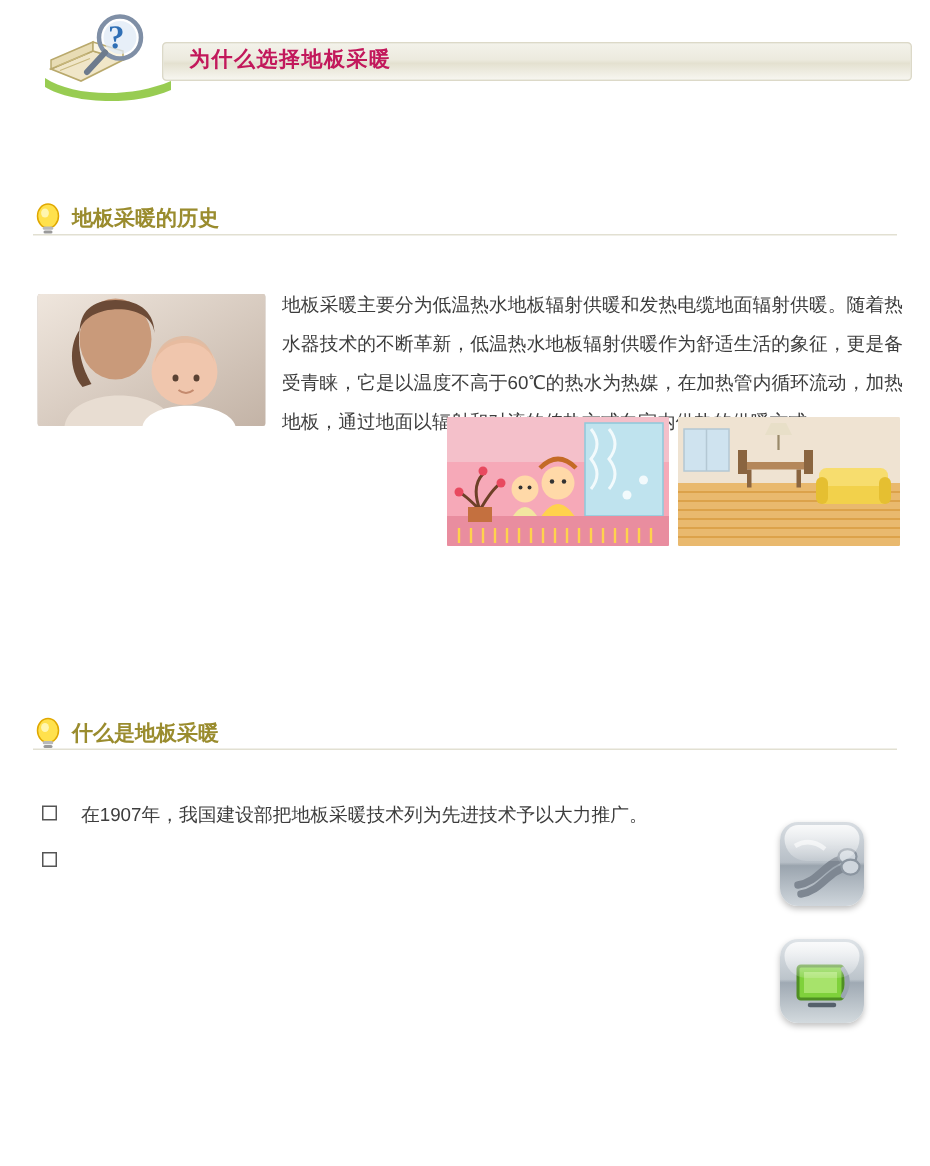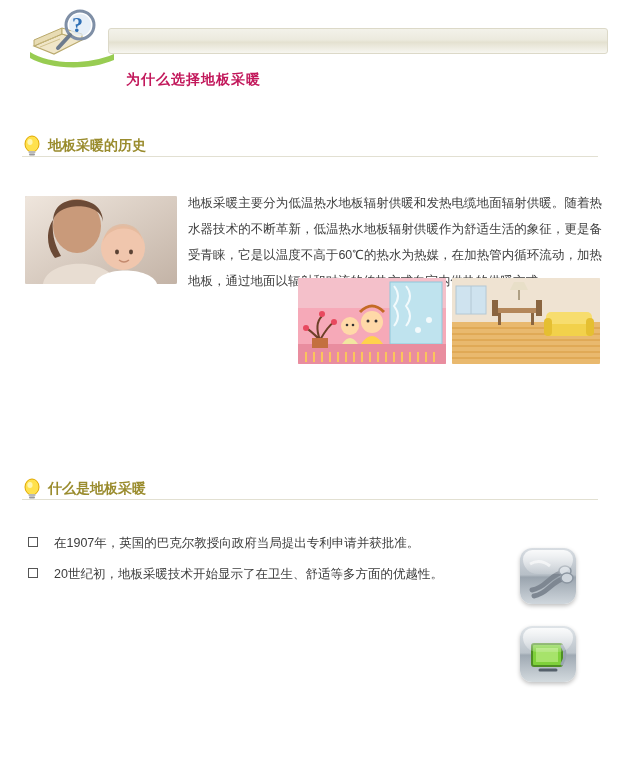--- a/index.html
+++ b/index.html
@@ -33,21 +33,20 @@
     box-sizing: border-box;
   }
   .header-title {
     position: absolute;
     left: 126px;
     top: 31px;
     font-size: 14px;
     font-weight: bold;
     color: #c2185b;
     letter-spacing: 1px;
-    margin-top: 40px;
   }
   .header-icon {
     position: absolute;
     left: 28px;
     top: 6px;
     width: 86px;
     height: 62px;
   }
 
   
@@ -346,25 +345,24 @@
   </span>
   <span class="sh-text">什么是地板采暖</span>
   <span class="sh-rule"></span>
 </div>
 
 <div class="s2-wrap">
 
   <div class="bullet-list">
     <div class="bullet-item">
       <span class="sq"></span>
-      <span>在1907年，英国的巴克尔教授向政府当局提出专利申请并获批准。</span>
+      <span>在1907年，我国建设部把地板采暖技术列为先进技术予以大力推广。</span>
     </div>
     <div class="bullet-item">
       <span class="sq"></span>
-      <span>20世纪初，地板采暖技术开始显示了在卫生、舒适等多方面的优越性。</span>
     </div>
   </div>
 
   <div class="btn-stack">
 
     <div class="glass-btn btn-a">
       <span class="btn-glyph">
         <svg width="56" height="56" viewBox="0 0 56 56">
           <g fill="none" stroke="#7e8792" stroke-width="5" stroke-linecap="round">
             <path d="M12 42 C26 40 30 26 44 24"></path>

